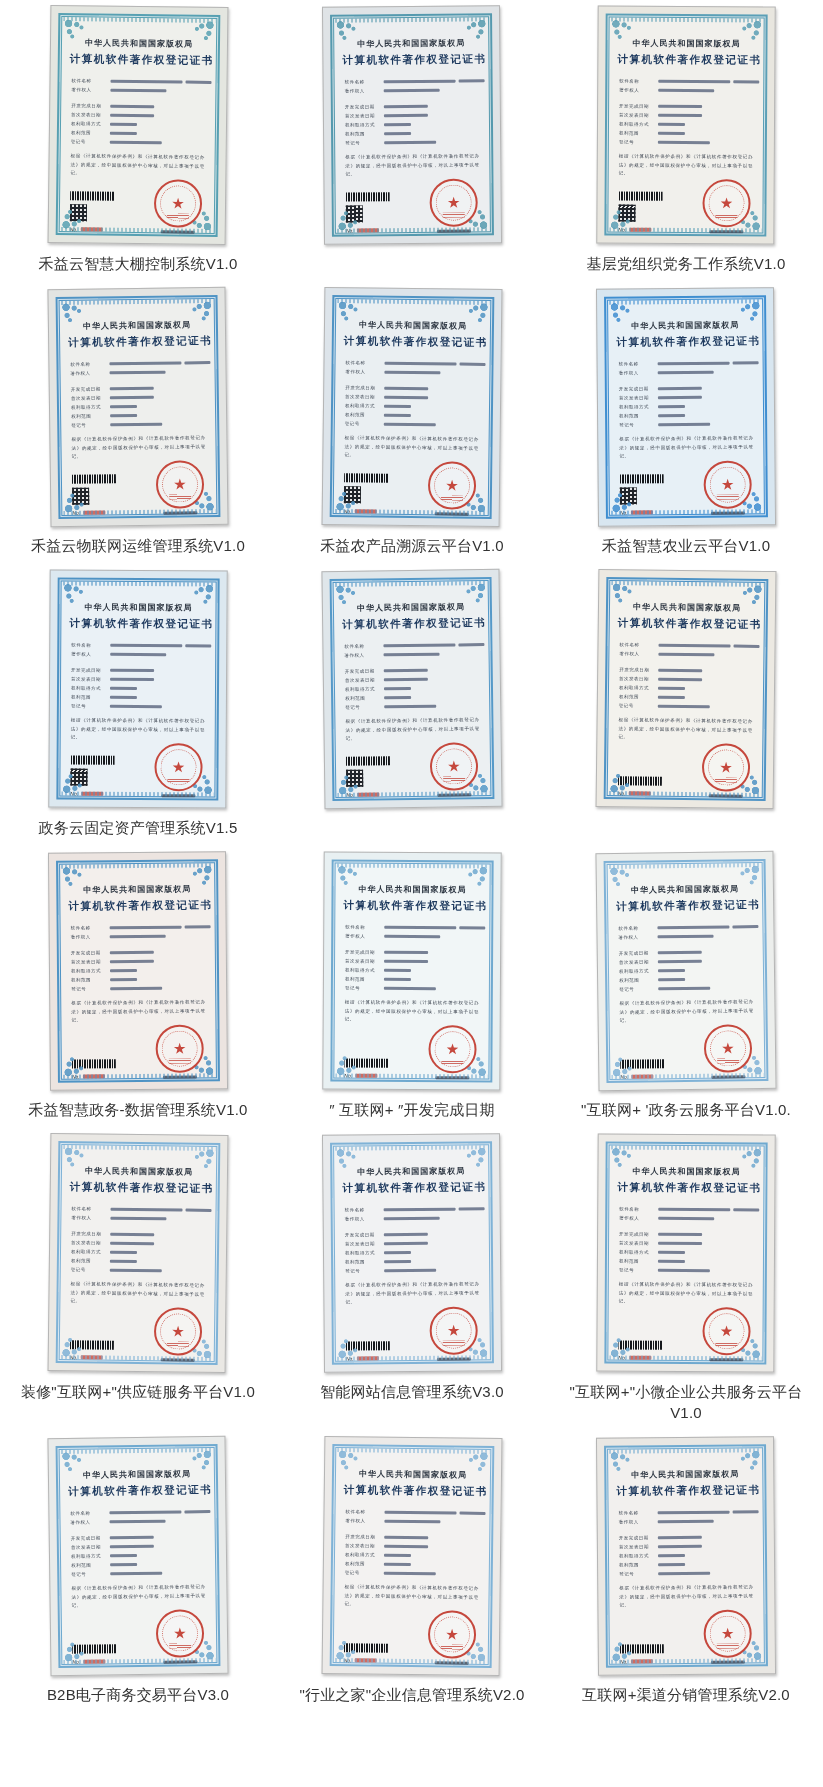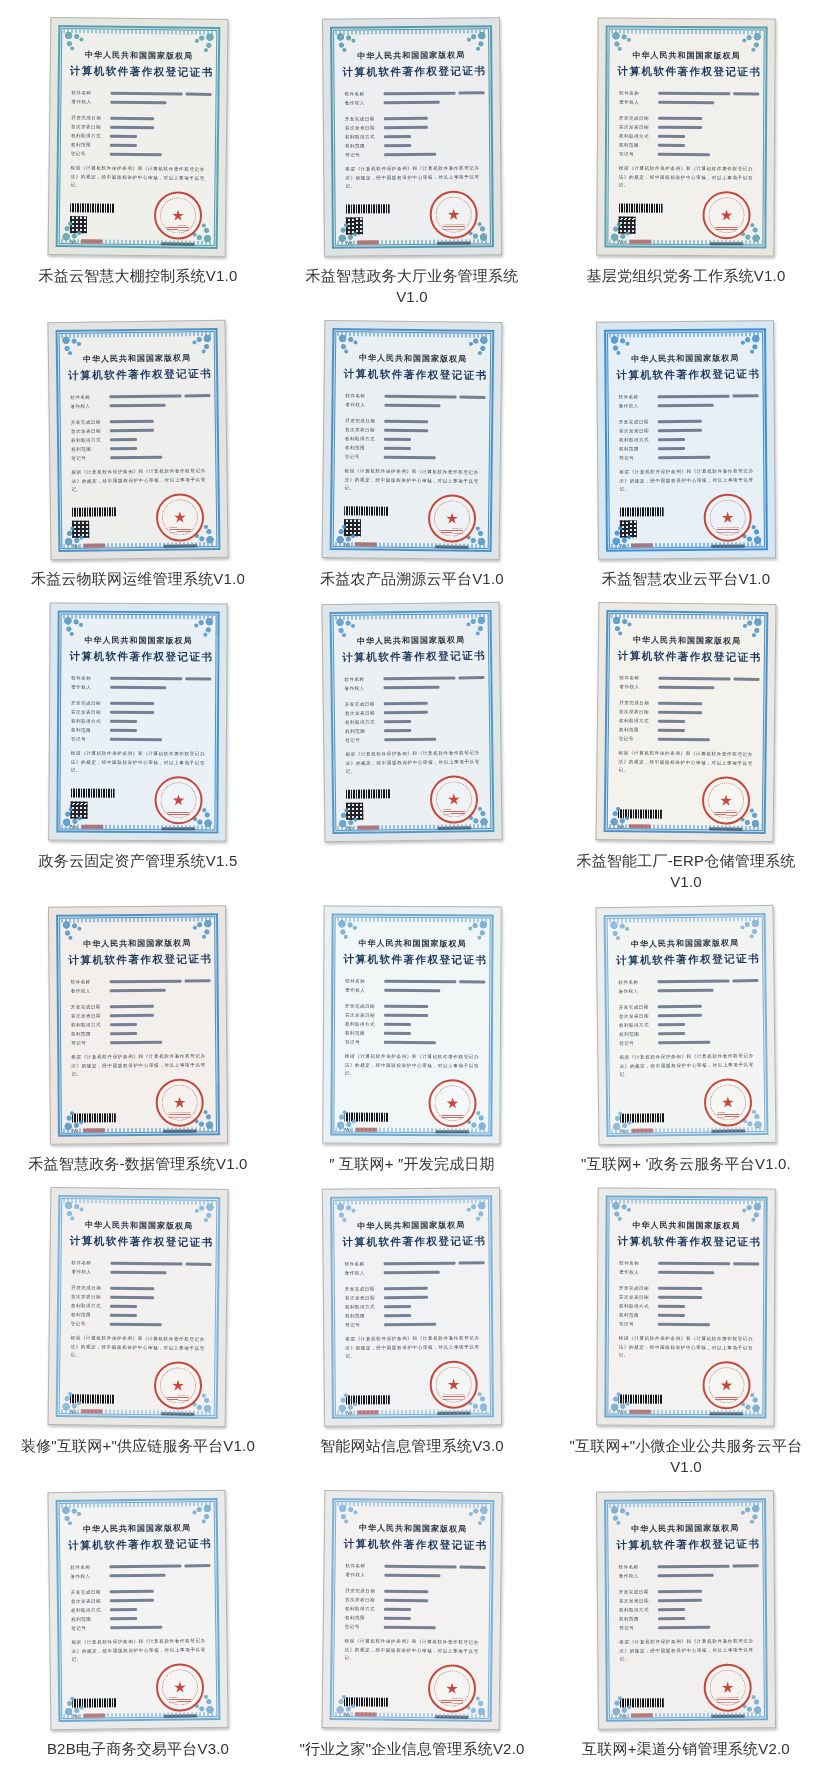--- a/index.html
+++ b/index.html
@@ -1,16 +1,16 @@
 <!DOCTYPE html>
 <html><head>
 <meta charset="utf-8">
 <style>
   html,body{margin:0;padding:0;background:#ffffff;font-family:"Liberation Sans","DejaVu Sans",sans-serif;}
-  .page{width:823px;margin:12px auto;padding:6px 0 10px 1px;box-sizing:border-box;}
+  .page{width:823px;margin:0 auto;padding:6px 0 10px 1px;box-sizing:border-box;}
   .grid{display:grid;grid-template-columns:1fr 1fr 1fr;column-gap:0;row-gap:14px;}
   .cell{margin:0;display:flex;flex-direction:column;align-items:center;}
   
   .paper{
     --tint:#e6e8e6;--accent:#5b9fc0;
     width:178px;height:238px;background:var(--tint);
     border:1px solid #b5b5b5;box-shadow:1px 2px 3px rgba(0,0,0,.25);
     position:relative;box-sizing:border-box;cursor:pointer;
   }
   .v0 .paper{transform:rotate(.7deg);}
@@ -221,21 +221,20 @@
           <div class="seal-wrap">
             <div class="seal">
               <span class="seal-star">★</span>
               <span class="seal-sub"></span>
             </div>
             <div class="seal-date"></div>
           </div>
         </div>
       </div>
     </div>
-    <figcaption class="caption">禾益智慧政务大厅业务管理系统V1.0</figcaption>
   </figure>
       <figure class="cell v2">
     <div class="paper" style="--tint: #e8e6df; --accent: #5b9fb6;">
       <div class="frame">
         <div class="corner tl"></div>
         <div class="corner tr"></div>
         <div class="corner bl"></div>
         <div class="corner br"></div>
         <div class="authority">中华人民共和国国家版权局</div>
         <div class="cert-title">计算机软件著作权登记证书</div>
@@ -661,21 +660,20 @@
           <div class="seal-wrap">
             <div class="seal">
               <span class="seal-star">★</span>
               <span class="seal-sub"></span>
             </div>
             <div class="seal-date"></div>
           </div>
         </div>
       </div>
     </div>
-    <figcaption class="caption">禾益智能工厂-ERP仓储管理系统V1.0</figcaption>
   </figure>
       <figure class="cell v1">
     <div class="paper" style="--tint: #ece4e0; --accent: #4f93c4;">
       <div class="frame">
         <div class="corner tl"></div>
         <div class="corner tr"></div>
         <div class="corner bl"></div>
         <div class="corner br"></div>
         <div class="authority">中华人民共和国国家版权局</div>
         <div class="cert-title">计算机软件著作权登记证书</div>

